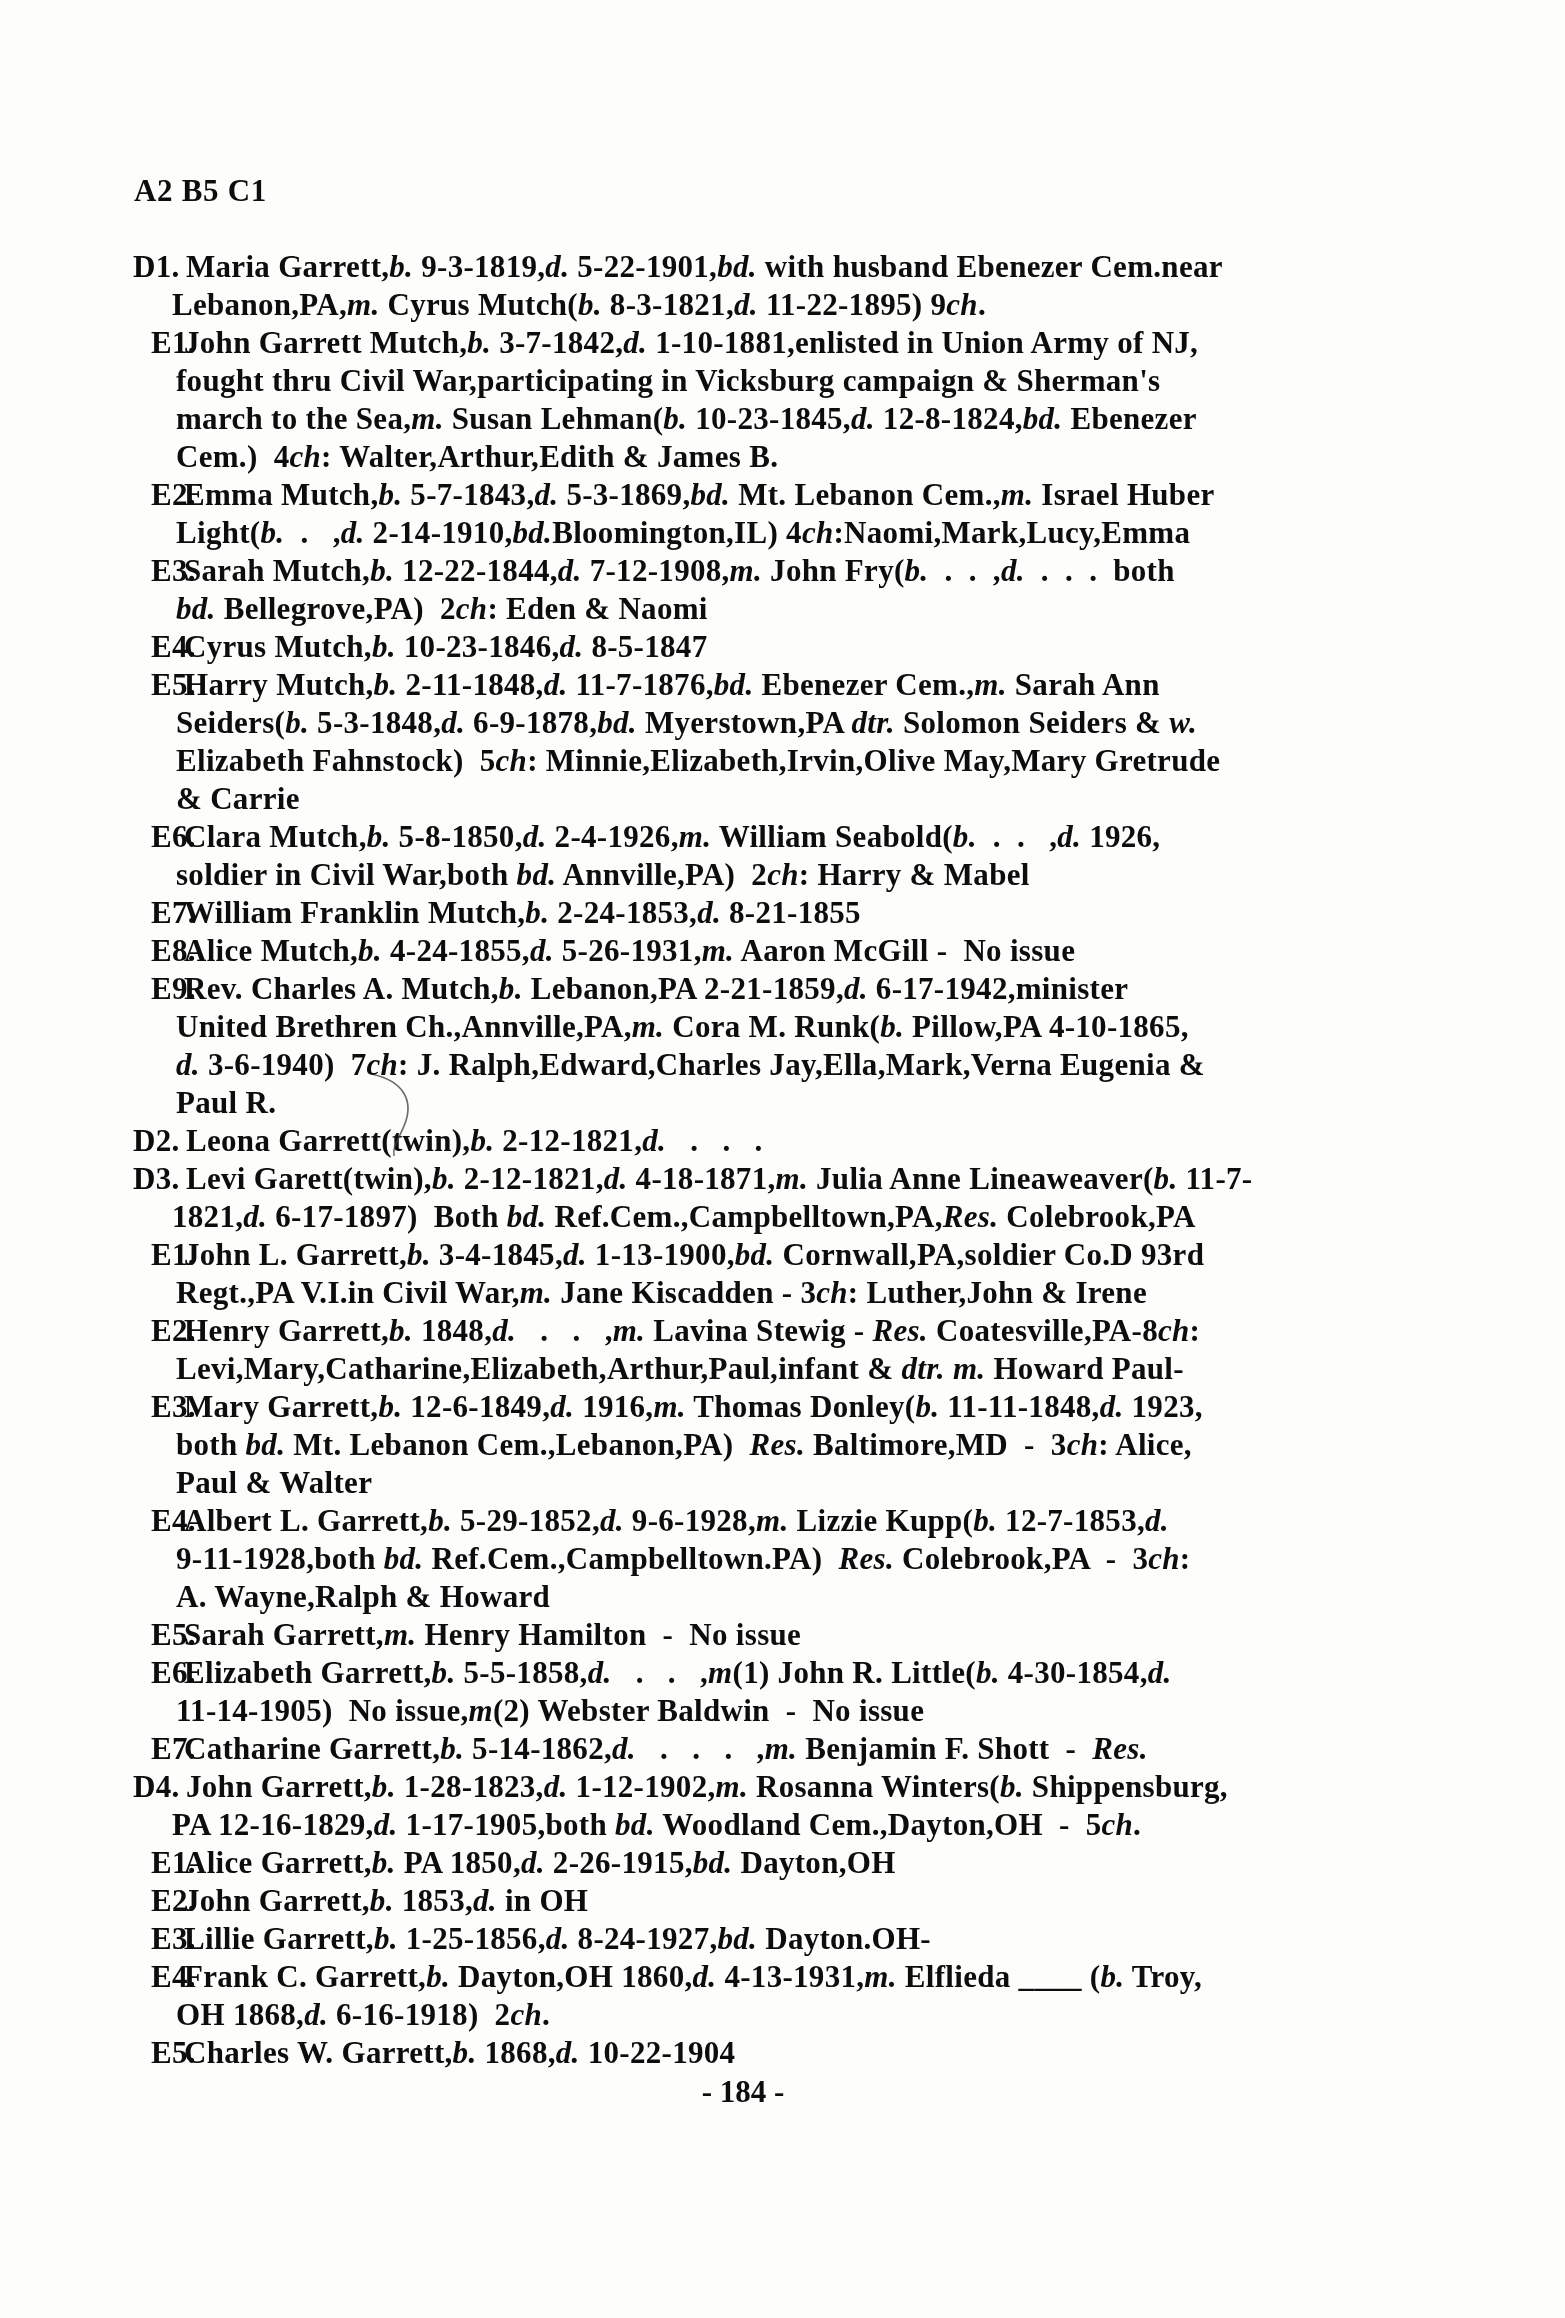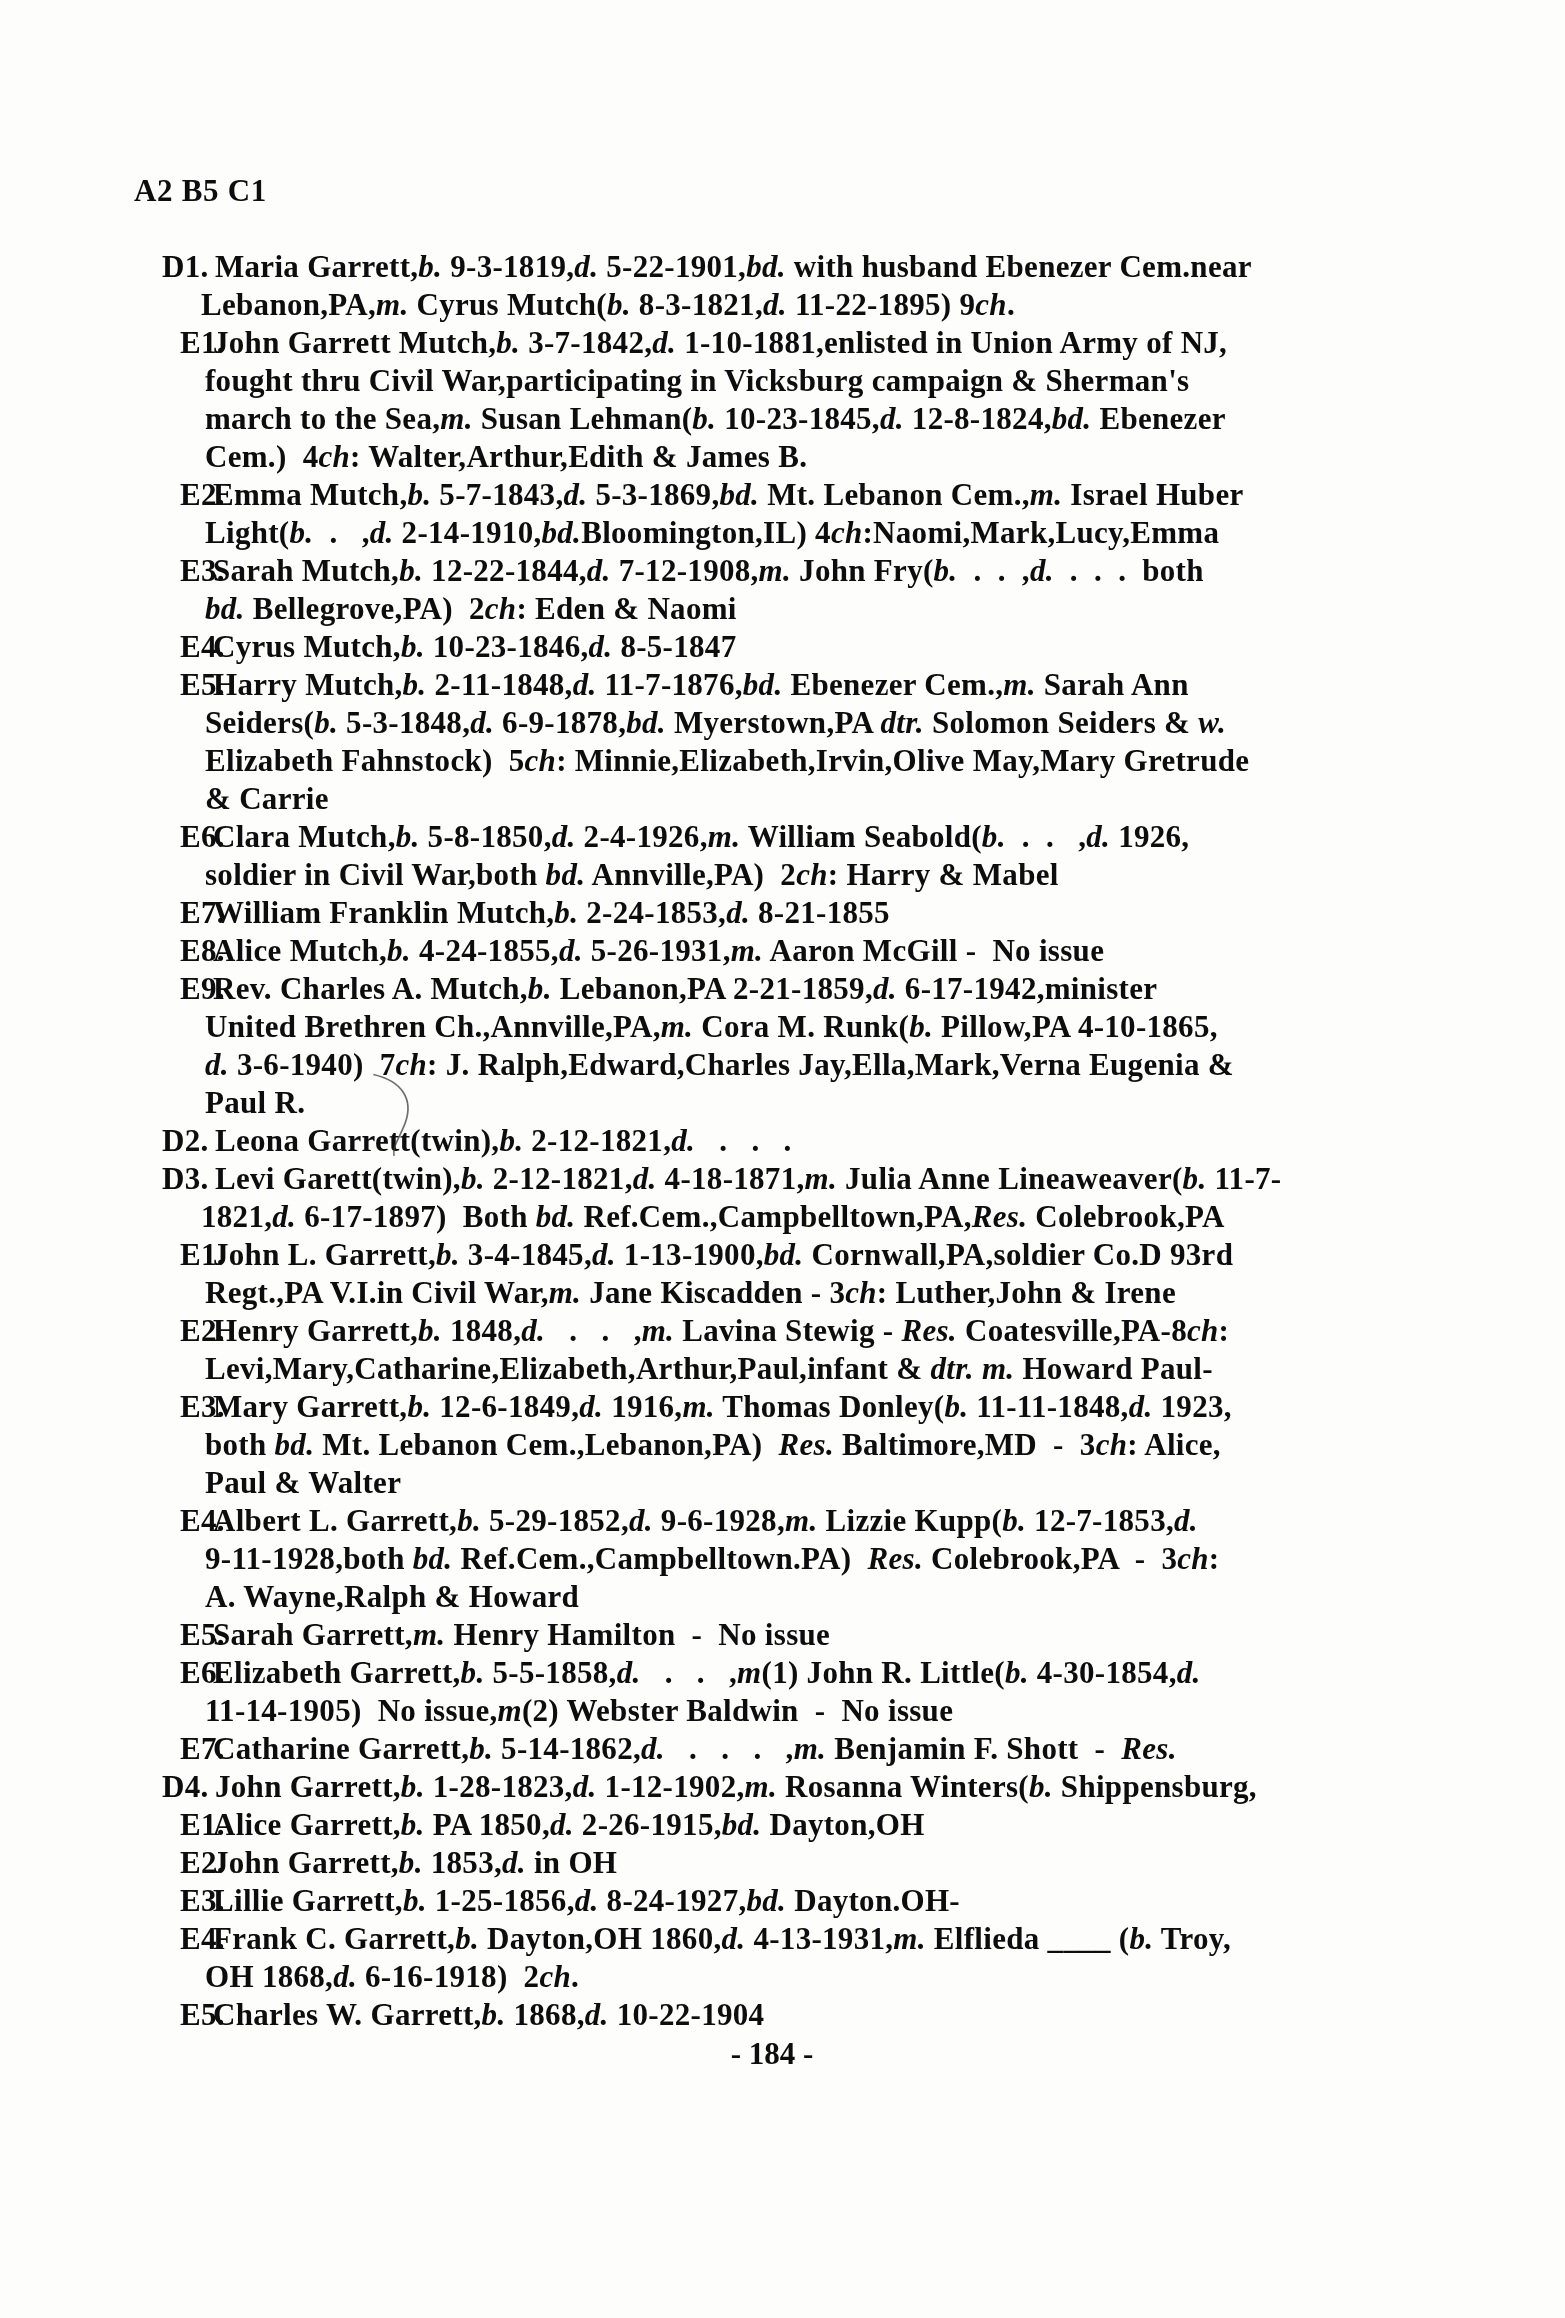--- a/index.html
+++ b/index.html
@@ -12,21 +12,21 @@
     overflow:hidden;
     font-weight:bold;
   }
   .header-code{
     position:absolute;left:134px;top:172px;
     font-size:31px;line-height:38px;
     letter-spacing:0.7px;
     white-space:pre;
   }
   .content{
-    position:absolute;left:133px;top:248px;width:1373px;margin-left:29px;
+    position:absolute;left:133px;top:248px;width:1373px;
   }
   .line{
     white-space:pre;
     font-size:31px;
     line-height:38px;
     letter-spacing:0.3px;
   }
   .entry.lvl-d{margin-left:0;}
   .entry.lvl-e{margin-left:18px;}
   .entry.lvl-d .label{display:inline-block;width:53px;}
@@ -127,20 +127,21 @@
       </div>
       <div class="entry lvl-e">
         <div class="line"><span class="label">E6.</span><span class="text">Elizabeth Garrett,<i>b.</i> 5-5-1858,<i>d.</i>   .   .   ,<i>m</i>(1) John R. Little(<i>b.</i> 4-30-1854,<i>d.</i></span></div>
         <div class="line cont">11-14-1905)  No issue,<i>m</i>(2) Webster Baldwin  -  No issue</div>
       </div>
       <div class="entry lvl-e">
         <div class="line"><span class="label">E7.</span><span class="text">Catharine Garrett,<i>b.</i> 5-14-1862,<i>d.</i>   .   .   .   ,<i>m.</i> Benjamin F. Shott  -  <i>Res.</i></span></div>
       </div>
       <div class="entry lvl-d">
         <div class="line"><span class="label">D4.</span><span class="text">John Garrett,<i>b.</i> 1-28-1823,<i>d.</i> 1-12-1902,<i>m.</i> Rosanna Winters(<i>b.</i> Shippensburg,</span></div>
+        <div class="line cont">PA 12-16-1829,<i>d.</i> 1-17-1905,both <i>bd.</i> Woodland Cem.,Dayton,OH  -  5<i>ch</i>.</div>
       </div>
       <div class="entry lvl-e">
         <div class="line"><span class="label">E1.</span><span class="text">Alice Garrett,<i>b.</i> PA 1850,<i>d.</i> 2-26-1915,<i>bd.</i> Dayton,OH</span></div>
       </div>
       <div class="entry lvl-e">
         <div class="line"><span class="label">E2.</span><span class="text">John Garrett,<i>b.</i> 1853,<i>d.</i> in OH</span></div>
       </div>
       <div class="entry lvl-e">
         <div class="line"><span class="label">E3.</span><span class="text">Lillie Garrett,<i>b.</i> 1-25-1856,<i>d.</i> 8-24-1927,<i>bd.</i> Dayton.OH-</span></div>
       </div>

